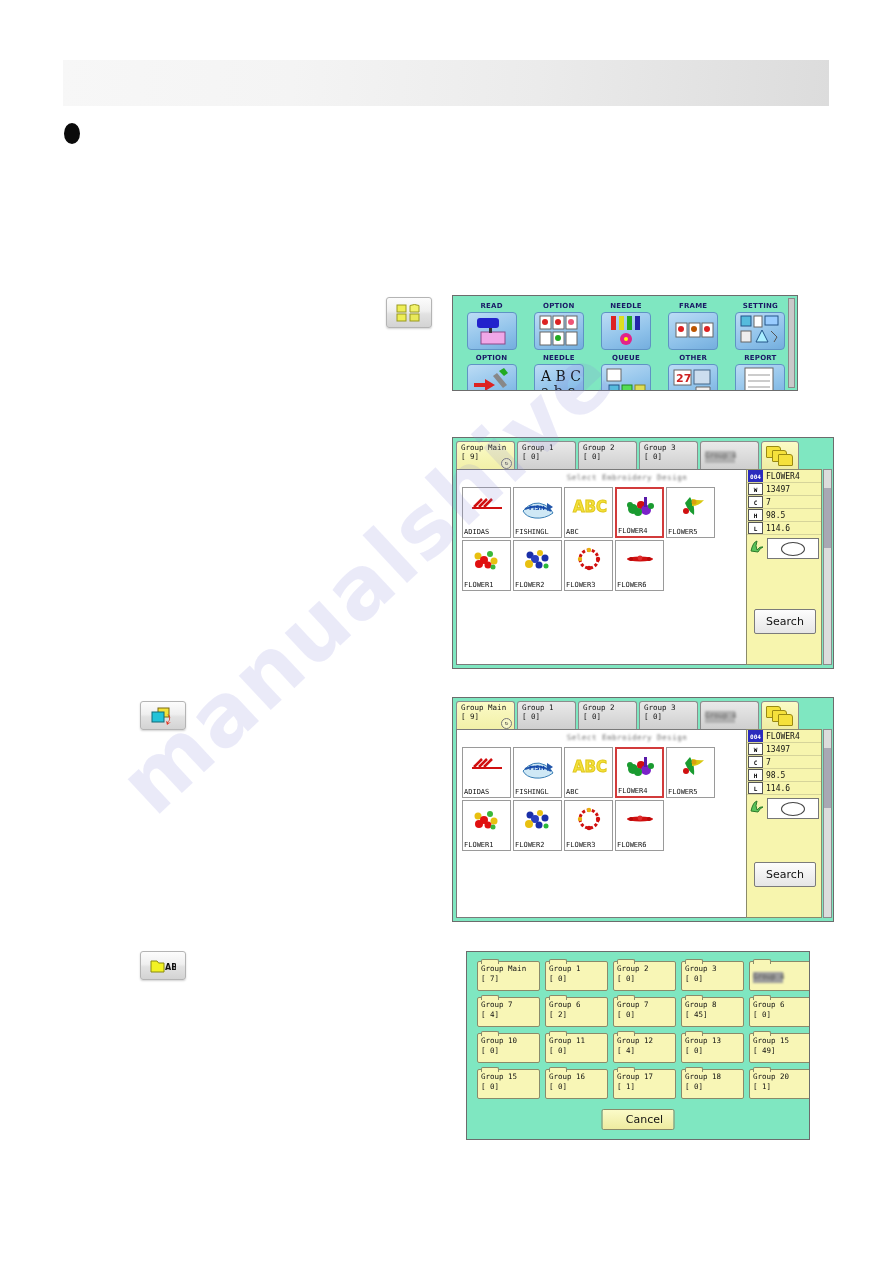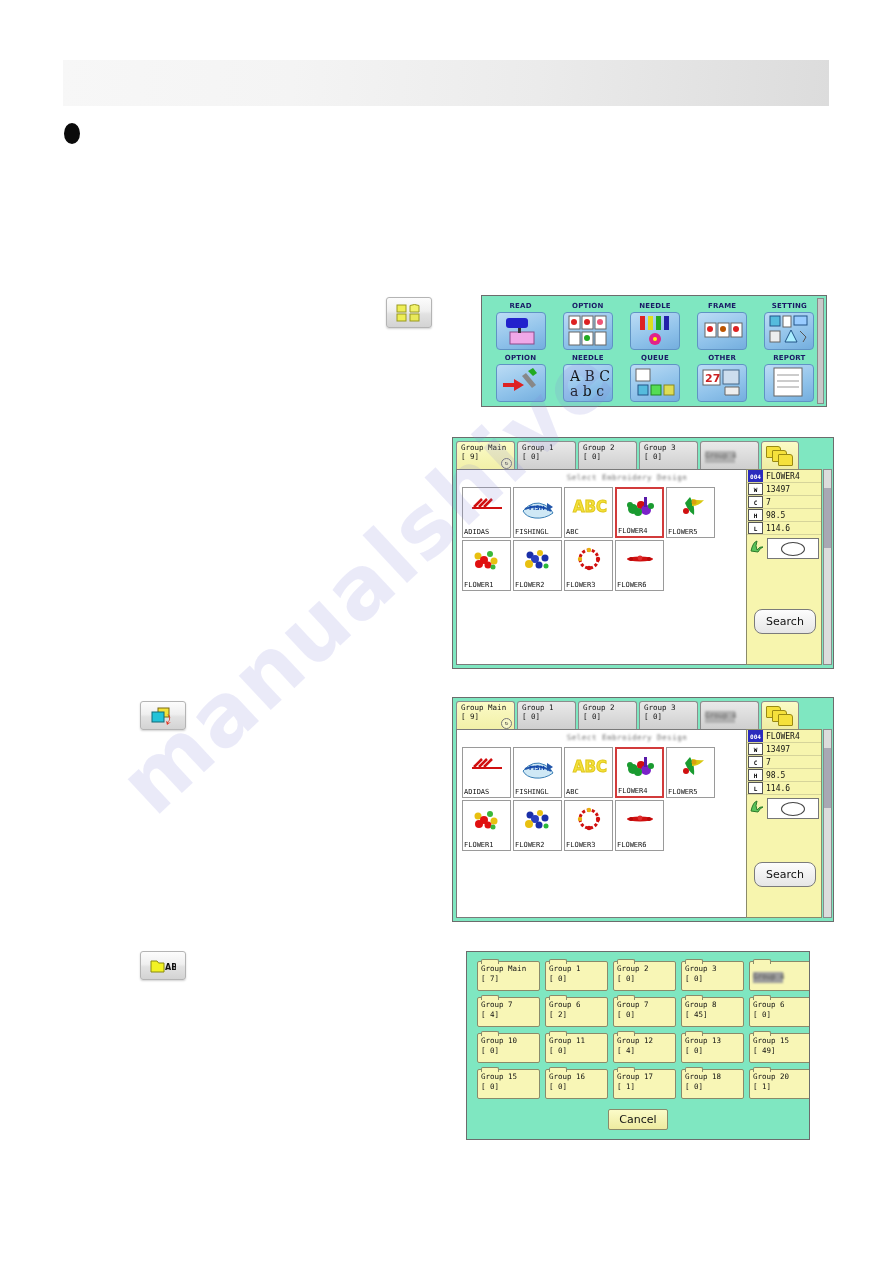--- a/index.html
+++ b/index.html
@@ -53,21 +53,21 @@
   .screen{
     position:absolute;z-index:4;
     background:#7fe7c1;
     border:1px solid #6c6c6c;
     box-sizing:border-box;
     font-family:"DejaVu Sans Mono", monospace;
     overflow:hidden;
   }
 
   
-  #panel-menu{left:452px;top:295px;width:346px;height:112px;margin-left:29px;}
+  #panel-menu{left:452px;top:295px;width:346px;height:96px;}
   .menu-grid{
     position:absolute;left:8px;top:6px;width:330px;
     display:grid;grid-template-columns:repeat(5,1fr);
     gap:4px 6px;
   }
   .menu-cell{text-align:center;}
   .menu-cell .mlabel{
     font-size:7px;color:#1a1a66;font-weight:700;letter-spacing:.2px;
     margin-bottom:2px;font-family:"DejaVu Sans", sans-serif;
   }
@@ -160,21 +160,21 @@
   .info-no{background:#2b2bbd;color:#fff;border-color:#2b2bbd;}
   .hoop-row{display:flex;align-items:center;margin-top:3px;padding-left:2px;}
   .hoop-box{
     width:50px;height:19px;background:#fff;border:1px solid #777;
     margin-left:3px;display:flex;align-items:center;justify-content:center;
   }
   .hoop-ell{width:22px;height:12px;border:1px solid #444;border-radius:50%;}
   .search-btn{
     position:absolute;left:7px;bottom:30px;width:60px;height:23px;
     background:linear-gradient(180deg,#fdfdfd,#e6e6e6);
-    border:1px solid #7b7b7b;border-radius:8px;
+    border:1px solid #7b7b7b;border-radius:2px;
     font-size:11px;color:#111;display:flex;align-items:center;justify-content:center;
     font-family:"DejaVu Sans", sans-serif;
   }
   .scroll-col{
     position:absolute;right:1px;top:31px;width:9px;bottom:3px;
     background:#dcdcdc;border:1px solid #8a8a8a;box-sizing:border-box;
   }
   .scroll-thumb{position:absolute;left:0;right:0;top:18px;height:60px;background:#a8a8b4;}
 
   
@@ -197,20 +197,21 @@
   .grp.blurred .g1{
     filter:blur(1.2px);background:#9c9c9c;color:#555;
     display:inline-block;width:30px;height:11px;
   }
   #cancel-btn{
     position:absolute;left:50%;transform:translateX(-50%);bottom:9px;
     width:58px;height:19px;background:linear-gradient(180deg,#fbfbc8,#eeeba0);
     border:1px solid #8a8a6a;border-radius:2px;
     font-size:11px;color:#111;display:flex;align-items:center;justify-content:center;
     font-family:"DejaVu Sans", sans-serif;
+    padding-left:13px;
   }
 </style>
 </head>
 <body>
 
 <div id="watermark">
   <div id="wm1" class="wm-text">manualshive</div>
 </div>
 
 <div id="header-bar">

